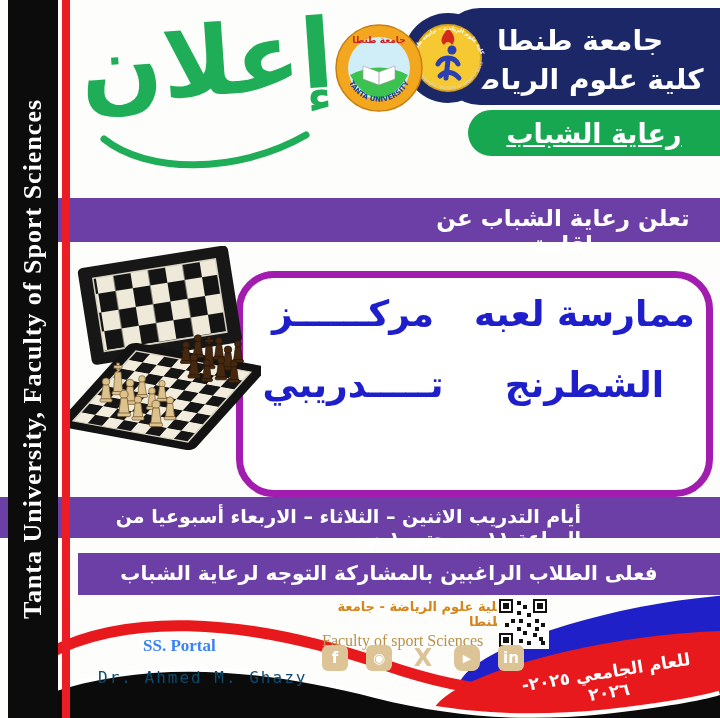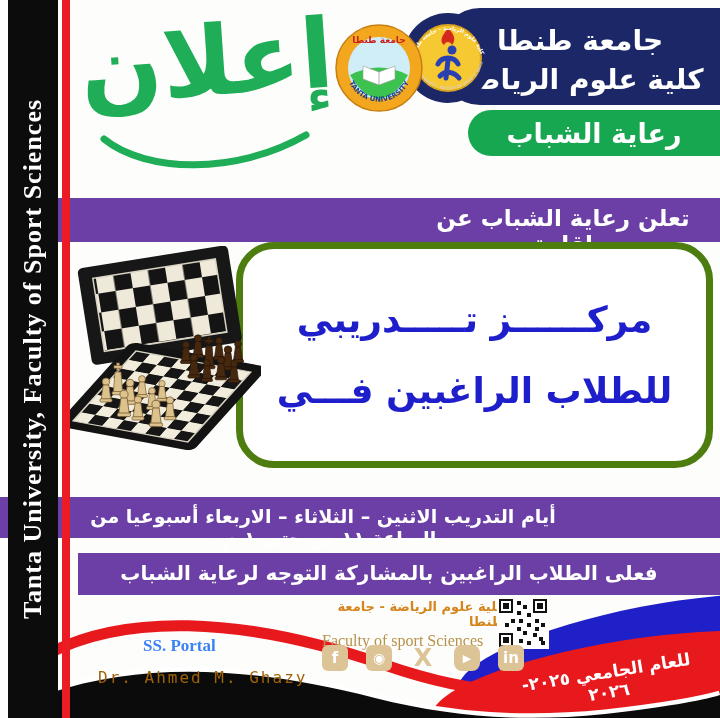--- a/index.html
+++ b/index.html
@@ -17,55 +17,55 @@
   .callig{position:absolute;left:78px;top:2px;width:258px;height:195px;z-index:3;text-align:center;}
   .callig .word{display:inline-block;margin-top:8px;font-size:96px;font-weight:bold;color:#1fae57;
     transform:rotate(-4deg);line-height:1.1;font-family:"DejaVu Sans",sans-serif;}
   .callig svg{position:absolute;left:18px;bottom:18px;}
   
   .navyBanner{position:absolute;left:440px;top:8px;width:280px;height:97px;background:#1b2766;
     border-radius:40px 0 0 40px;z-index:2;color:#fff;text-align:center;padding-top:13px;box-sizing:border-box;}
   .navyBanner div{font-weight:bold;font-size:28px;line-height:39px;}
   .greenBanner{position:absolute;left:468px;top:110px;width:252px;height:46px;background:#17a750;
     border-radius:23px 0 0 23px;z-index:2;color:#fff;display:flex;align-items:center;justify-content:center;
-    font-weight:bold;font-size:27px;}
+    font-weight:bold;font-size:27px;text-decoration:underline;}
   
   .logoTanta{position:absolute;left:335px;top:24px;z-index:4;}
   .logoFac{position:absolute;left:402px;top:12px;z-index:3;}
   
   .band{position:absolute;background:#6b3fa5;color:#fff;z-index:1;}
   .band1{left:12px;right:0;top:198px;height:44px;}
   .band1 span{position:absolute;left:417px;right:23px;top:7px;text-align:center;font-weight:bold;font-size:23px;}
   .band2{left:0;right:0;top:497px;height:41px;}
-  .band2 span{position:absolute;left:72px;right:146px;top:8px;text-align:center;font-weight:bold;font-size:19px;}
+  .band2 span{position:absolute;left:72px;right:139px;top:8px;font-weight:bold;font-size:19px;}
   .band3{left:78px;right:0;top:553px;height:42px;}
   .band3 span{position:absolute;left:40px;right:60px;top:8px;text-align:center;font-weight:bold;font-size:20px;}
   
-  .noticeBox{position:absolute;left:236px;top:242px;width:477px;height:226px;box-sizing:border-box;
-    background:#ffffff;border:7px solid #4d7c0f;border-radius:38px;z-index:2;
-    display:flex;flex-direction:column;justify-content:center;text-align:center;}
+  .noticeBox{position:absolute;left:236px;top:271px;width:477px;height:226px;box-sizing:border-box;
+    background:#ffffff;border:7px solid #a21caf;border-radius:38px;z-index:2;
+    display:flex;flex-direction:row;justify-content:center;text-align:center;}
   .noticeBox div{color:#1e1ecb;font-weight:bold;font-size:36px;line-height:71px;direction:rtl;}
   .chess{position:absolute;left:66px;top:246px;z-index:3;}
   
   .footWaves{position:absolute;left:50px;top:595px;z-index:2;}
   .goldBlock{position:absolute;left:322px;top:599px;width:182px;z-index:4;}
   .goldBlock .ar{direction:rtl;text-align:right;color:#d4861c;font-weight:bold;font-size:13px;}
   .goldBlock .en{font-family:"Liberation Serif","DejaVu Serif",serif;color:#b8914a;font-size:16px;margin-top:3px;}
   .qr{position:absolute;left:497px;top:597px;z-index:4;}
   .socialRow{position:absolute;left:322px;top:644px;width:208px;height:28px;z-index:4;
     display:flex;gap:18px;align-items:center;}
   .soc{width:26px;height:26px;border-radius:6px;background:#dcc497;color:#ffffff;font-weight:bold;
     display:flex;align-items:center;justify-content:center;font-size:15px;}
   .soc.ig{font-size:14px;}
   .soc.x{background:transparent;color:#dcc497;font-size:24px;}
   .soc.yt{font-size:11px;border-radius:8px;}
   .soc.li{font-size:15px;}
   .portal{position:absolute;left:143px;top:636px;z-index:4;color:#3b82f6;font-weight:bold;font-size:17px;
     font-family:"Liberation Serif","DejaVu Serif",serif;}
-  .credit{position:absolute;left:98px;top:668px;z-index:4;color:#a16207;font-size:16px;letter-spacing:2px;
+  .credit{position:absolute;left:98px;top:668px;z-index:4;color:#0c4a6e;font-size:16px;letter-spacing:2px;
     font-family:"DejaVu Sans Mono",monospace;}
   .acadYear{position:absolute;left:500px;top:662px;width:215px;z-index:4;color:#ffffff;font-weight:bold;
     font-size:17px;direction:rtl;text-align:center;transform:rotate(-9deg);}
 </style>
 </head>
 <body>
 
 <div class="poster">
 
   <div class="band band1">
@@ -130,21 +130,21 @@
     <text font-size="5.5" font-weight="bold" fill="#ffffff">
       <textPath href="#arcFa" startOffset="50%" text-anchor="middle">كلية علوم الرياضة - جامعة طنطا</textPath>
     </text>
     <text font-size="4" fill="#cfd6ff">
       <textPath href="#arcFb" startOffset="50%" text-anchor="middle">TANTA UNIVERSITY - FACULTY OF SPORT SCIENCES</textPath>
     </text>
   </svg>
 
   <div class="noticeBox">
     <div>مركــــــز تـــــدريبي</div>
-    <div>للطلاب الراغبين فـــي</div>
+    <div>ممارسة لعبه الشطرنج</div>
   </div>
 
   <svg class="chess" width="195" height="205" viewBox="0 0 195 205">
     <defs>
       <pattern id="ck1" width="35" height="38" patternUnits="userSpaceOnUse">
         <rect width="35" height="38" fill="#efe9d9"></rect>
         <rect width="17.5" height="19" fill="#141414"></rect>
         <rect x="17.5" y="19" width="17.5" height="19" fill="#141414"></rect>
       </pattern>
       <pattern id="ck2" width="35" height="35" patternUnits="userSpaceOnUse">

